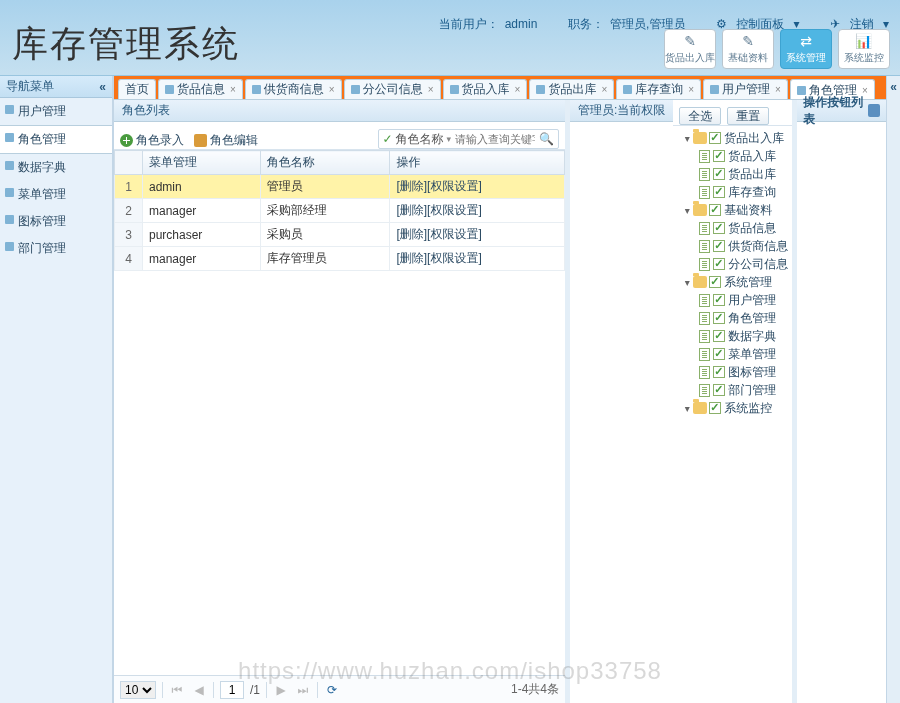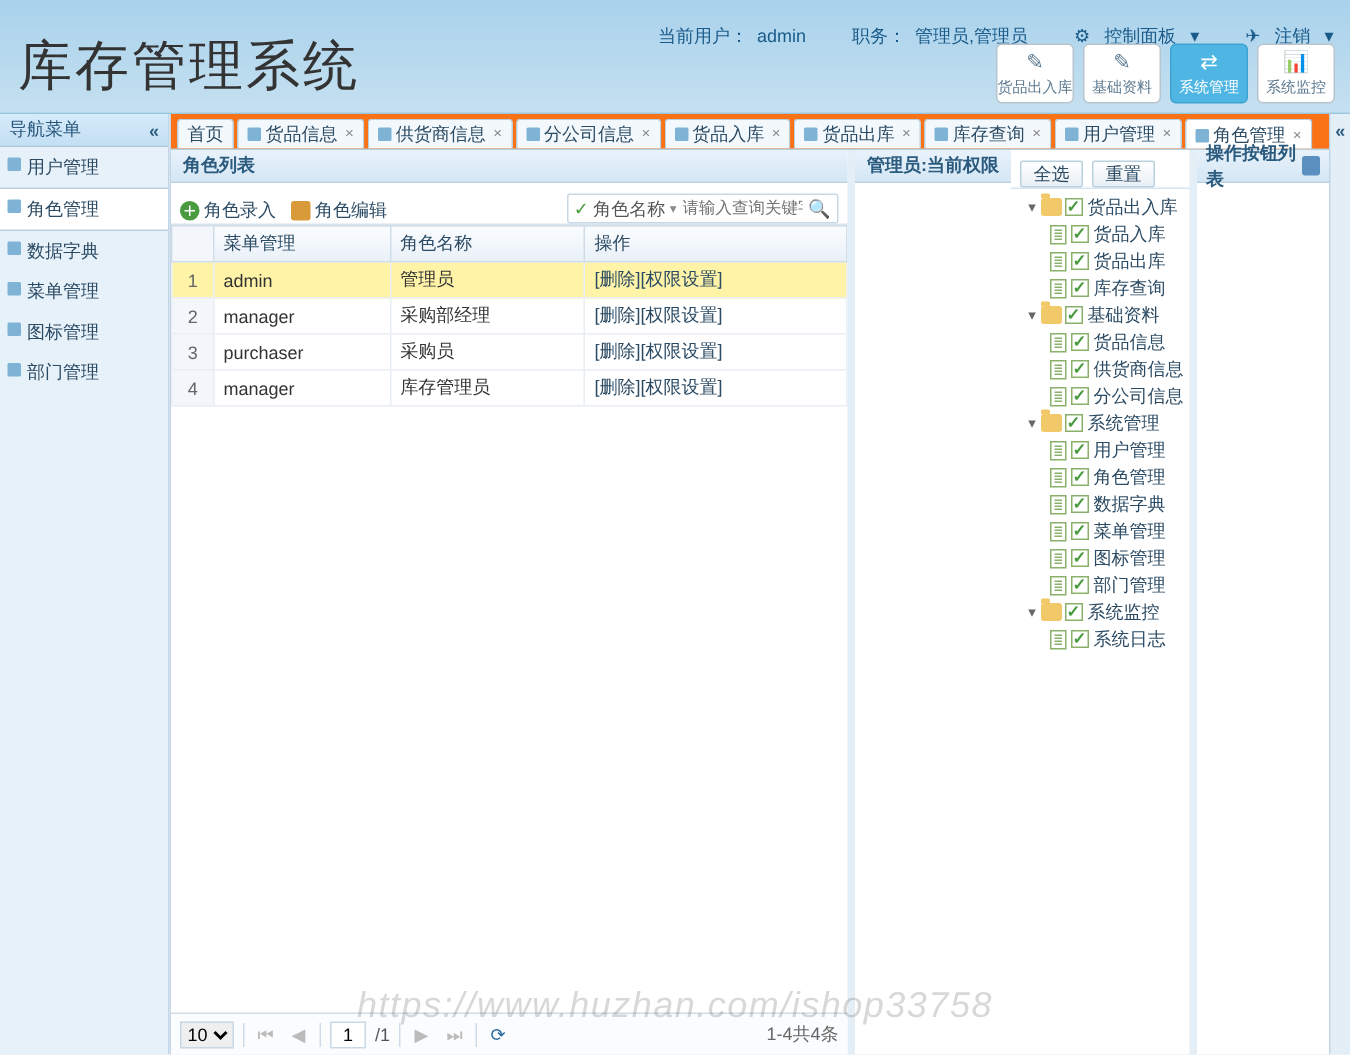--- a/index.html
+++ b/index.html
@@ -24,21 +24,21 @@
 .nav li:before{content:'';position:absolute;left:5px;top:7px;width:9px;height:9px;background:#7fb3d5;border-radius:1px}
 .nav li.sel{background:#fff;border:1px solid #b8cfde;border-left:none;border-right:none}
 .content{flex:1;display:flex;flex-direction:column;background:#fff;border-left:1px solid #c3d6e6}
 .tabs{height:24px;background:#f97316;border-bottom:1px solid #b9cfde;display:flex;align-items:flex-end;padding-left:4px;overflow:hidden}
 .tab{height:20px;padding:0 6px;background:#f3f8fc;border:1px solid #b9cfde;border-bottom:none;border-radius:3px 3px 0 0;margin-right:2px;display:flex;align-items:center;gap:3px;cursor:pointer;color:#2b4a63;font-size:11px;white-space:nowrap}
 .tab.act{background:#fff;height:21px;margin-bottom:-1px}
 .tab .ti{width:9px;height:9px;background:#7fb3d5;border-radius:1px;display:inline-block}
 .tab .cl{color:#888;margin-left:2px;font-size:10px}
 .split{flex:1;display:flex}
 .left-pane{width:456px;border-right:5px solid #e3eef7;display:flex;flex-direction:column}
-.pane-hd{height:22px;background:linear-gradient(#e8f2fb,#d4e6f4);border-bottom:1px solid #b9cfde;padding:0 8px;display:flex;align-items:center;color:#2a5a7e;font-weight:bold}
+.pane-hd{height:22px;background:linear-gradient(#e8f2fb,#d4e6f4);border-bottom:1px solid #b9cfde;padding:0 8px;display:flex;align-items:center;color:#2a5a7e;font-weight:normal}
 .tbar{height:28px;border-bottom:1px solid #d8e4ee;display:flex;align-items:flex-end;padding:0 6px;gap:10px}
 .tbtn{display:flex;align-items:center;gap:3px;cursor:pointer;color:#2b4a63}
 .tbtn .a{width:13px;height:13px;background:#4a9b3f;border-radius:50%;position:relative}
 .tbtn .a:before,.tbtn .a:after{content:'';position:absolute;background:#fff}
 .tbtn .a:before{left:3px;top:6px;width:7px;height:1px}
 .tbtn .a:after{left:6px;top:3px;width:1px;height:7px}
 .tbtn .e{width:13px;height:13px;background:#d99b3a;border-radius:2px}
 .srch{margin-left:auto;display:flex;align-items:center;border:1px solid #c8d8e5;border-radius:2px;height:20px;background:#fff}
 .srch .ck{color:#4a9b3f;margin:0 3px}
 .srch .lb{color:#555;margin-right:3px}
@@ -74,21 +74,21 @@
 .tn .fd:before{content:'';position:absolute;top:-3px;left:0;width:6px;height:3px;background:#f2c968;border-radius:1px 1px 0 0}
 .tn .fi{width:11px;height:13px;background:#fff;border:1px solid #8ab06a;margin-right:3px;position:relative}
 .tn .fi:before{content:'';position:absolute;left:2px;top:2px;right:2px;height:1px;background:#8ab06a;box-shadow:0 2px #8ab06a,0 4px #8ab06a,0 6px #8ab06a}
 .tn .cb{width:12px;height:12px;border:1px solid #8ab06a;margin-right:3px;position:relative;background:#fff}
 .tn .cb.c:after{content:'✓';position:absolute;left:0;top:-2px;color:#4a9b3f;font-size:11px;font-weight:bold}
 .tn .tx{color:#2b4a63}
 .tree .lv1{padding-left:4px}
 .tree .lv2{padding-left:22px}
 .rightcol{width:14px;background:#e3eef7;border-left:1px solid #c3d6e6;display:flex;align-items:flex-start;justify-content:center;padding-top:4px}
 .rightcol .col{cursor:pointer;color:#2a5a7e;font-weight:bold}
-.wm{position:absolute;bottom:18px;left:0;right:0;text-align:center;font-size:24px;color:rgba(100,100,100,0.25);font-style:italic;pointer-events:none;letter-spacing:1px}
+.wm{position:absolute;bottom:18px;left:0;right:0;text-align:center;font-size:24px;color:rgba(100,100,100,0.25);pointer-events:none;letter-spacing:1px}
 </style>
 </head>
 <body>
 
 <div class="header">
   <div class="userbar">
     <span>当前用户：</span><span class="lnk">admin</span>
     <span class="sep">　</span>
     <span>职务：</span><span class="lnk">管理员,管理员</span>
     <span class="sep">　</span>
@@ -340,25 +340,20 @@
                   <span class="fi"></span>
                   <span class="cb c"></span>
                   <span class="tx">部门管理</span>
                 </div>
                 <div class="tn lv1">
                   <span class="tg">▾</span>
                   <span class="fd"></span>
                   <span class="cb c"></span>
                   <span class="tx">系统监控</span>
                 </div>
-                <div class="tn lv2">
-                  <span class="fi"></span>
-                  <span class="cb c"></span>
-                  <span class="tx">系统日志</span>
-                </div>
               </div>
           </div>
           <div class="treecol">
             <div class="tree-hd">
               <span>操作按钮列表</span>
               <span class="sv"></span>
             </div>
             <div class="tree"></div>
           </div>
         </div>

